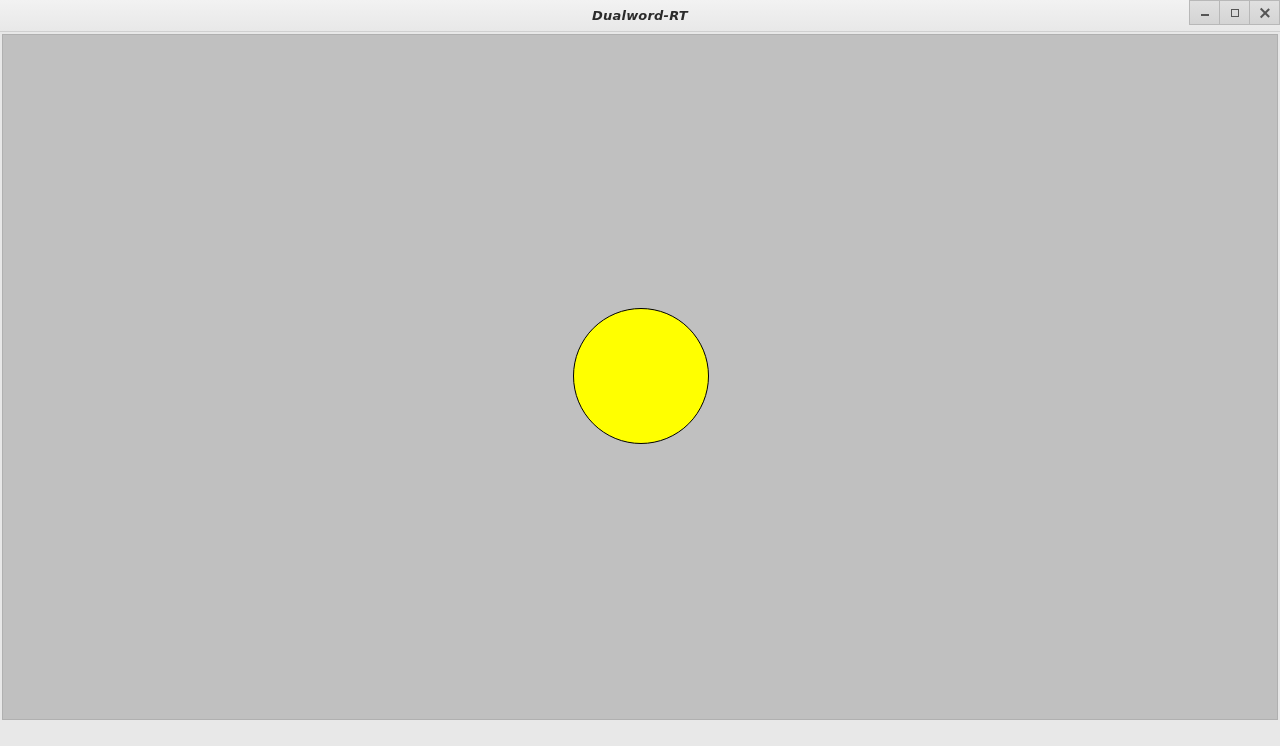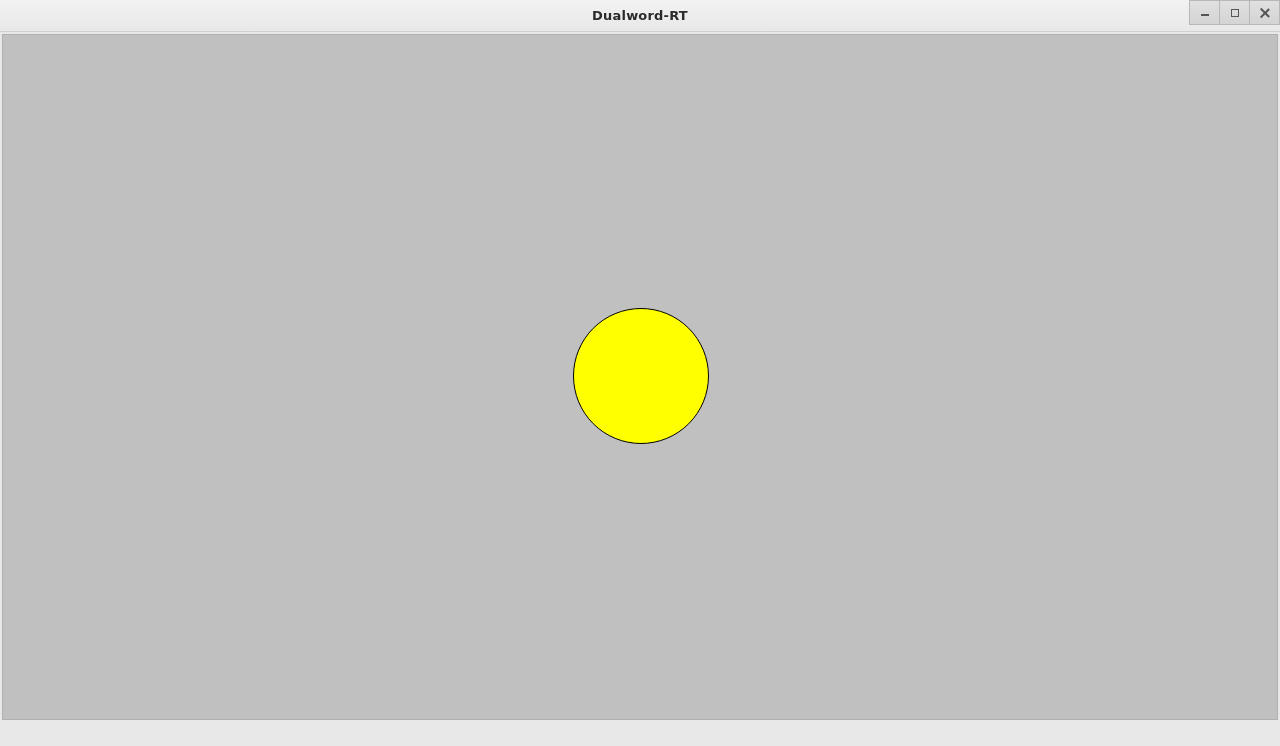--- a/index.html
+++ b/index.html
@@ -26,20 +26,21 @@
       display: flex;
       align-items: center;
       justify-content: center;
     }
     
     .titlebar-title {
       font-size: 13px;
       font-weight: bold;
       color: #2b2b2b;
       letter-spacing: 0.2px;
+      font-style: italic;
     }
     
     .window-controls {
       position: absolute;
       right: 0;
       top: 0;
       height: 100%;
       display: flex;
       align-items: stretch;
     }

